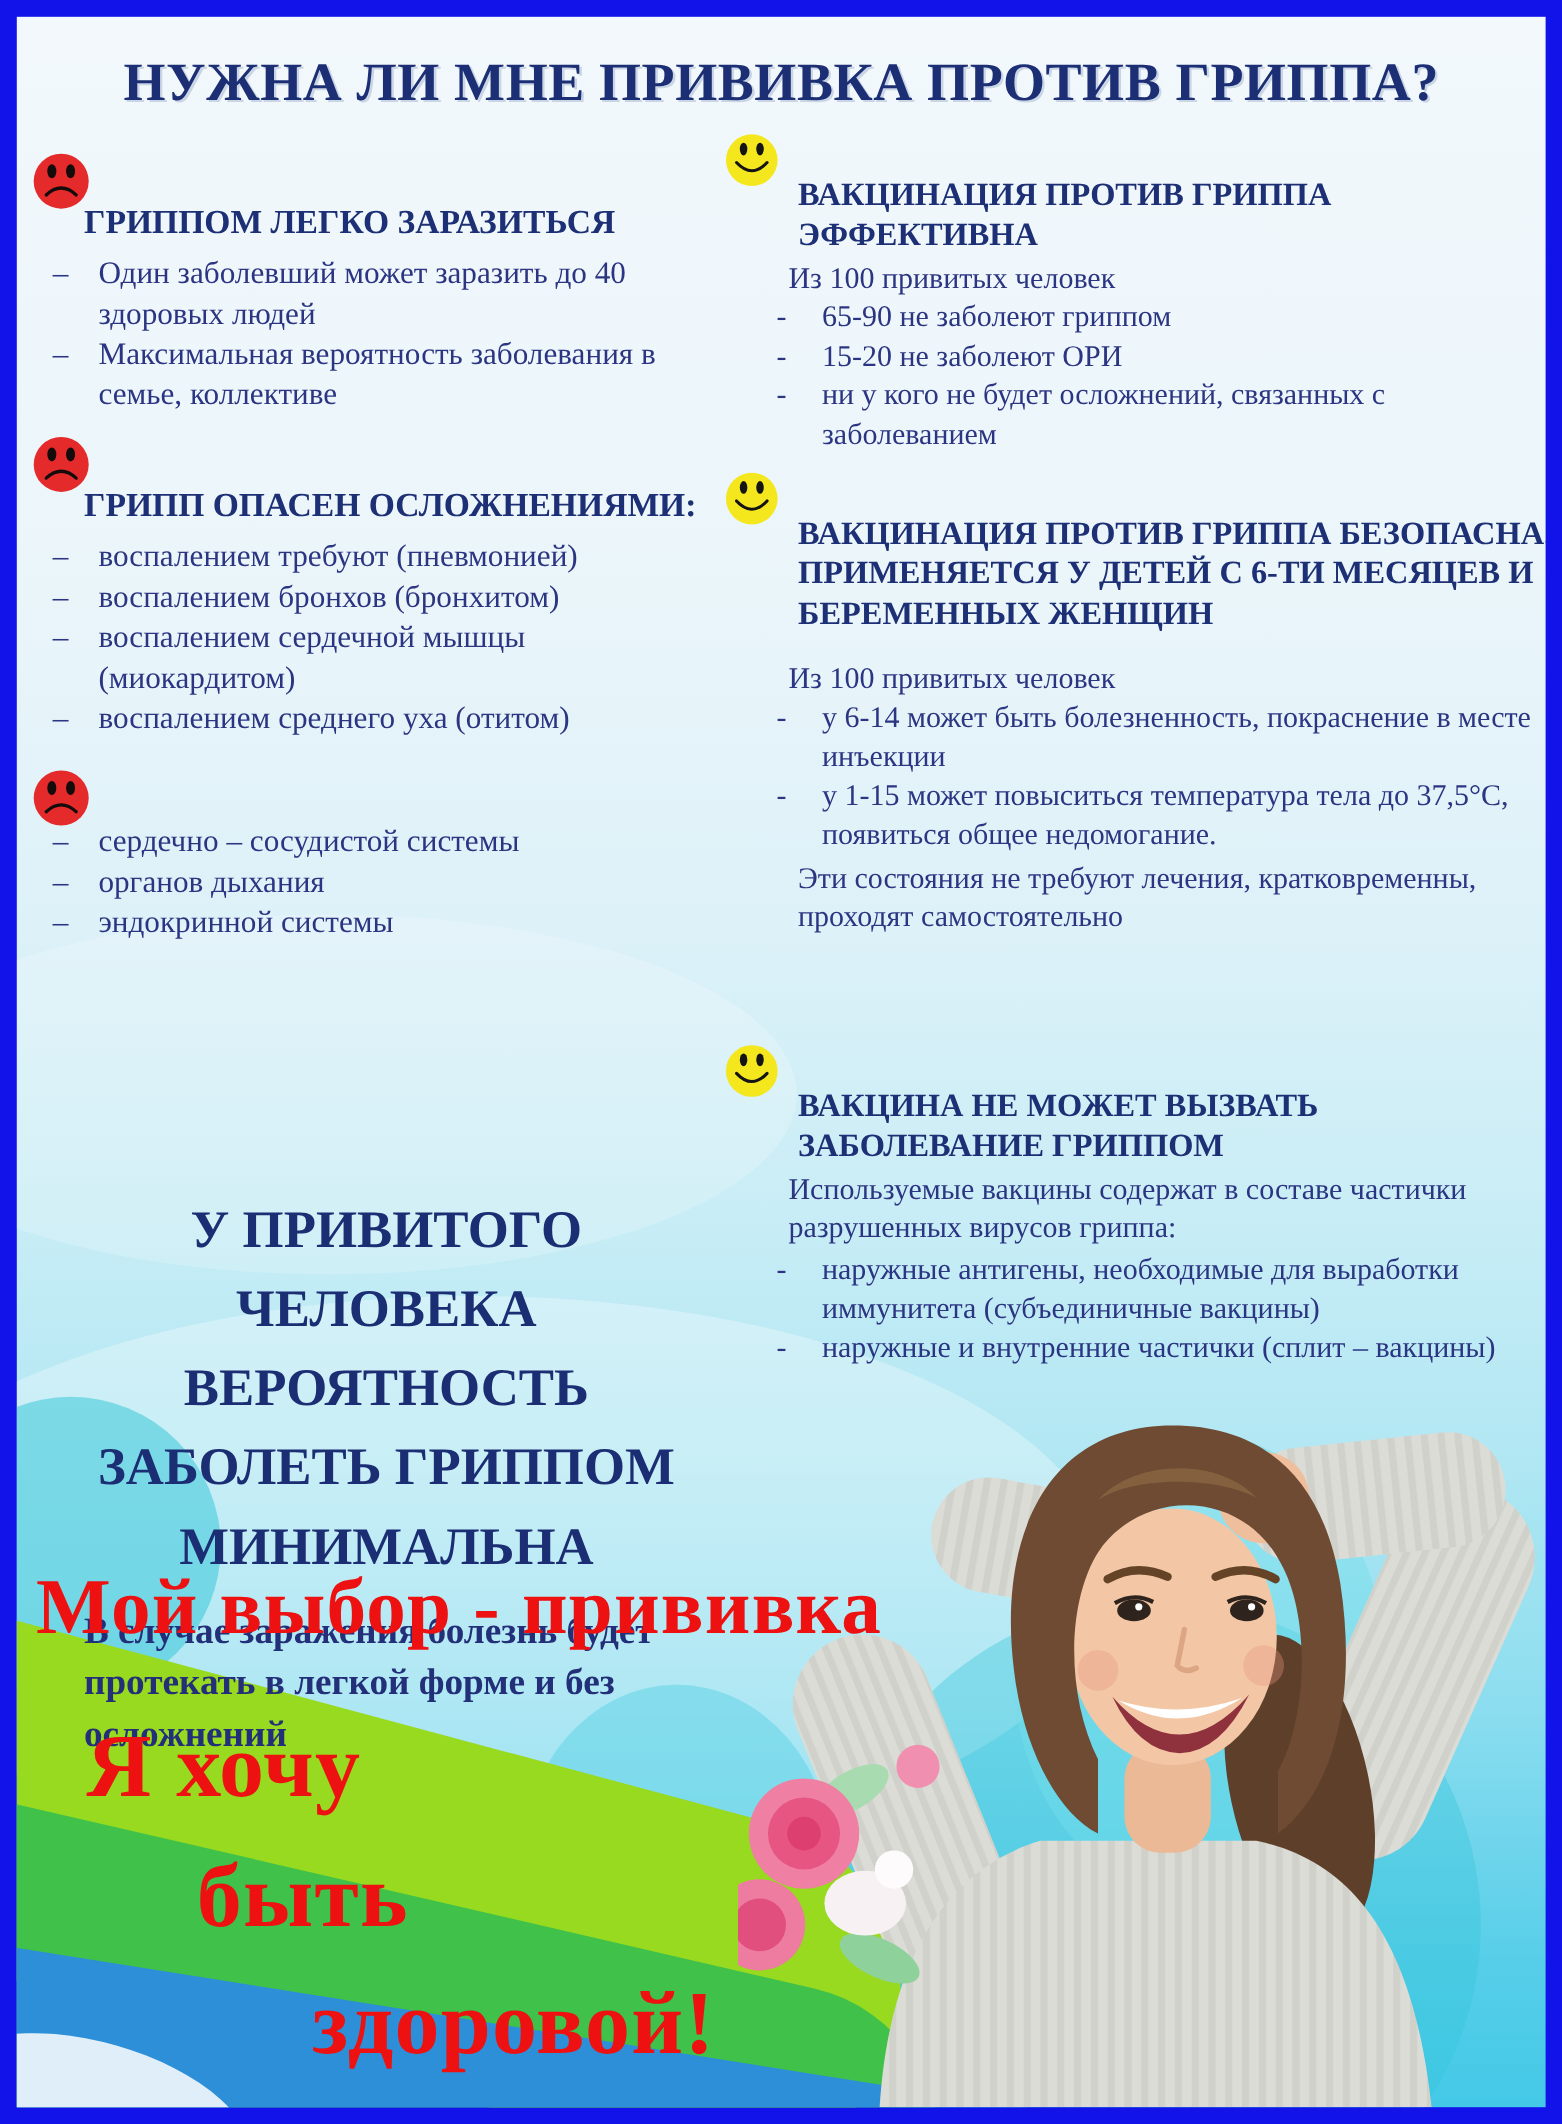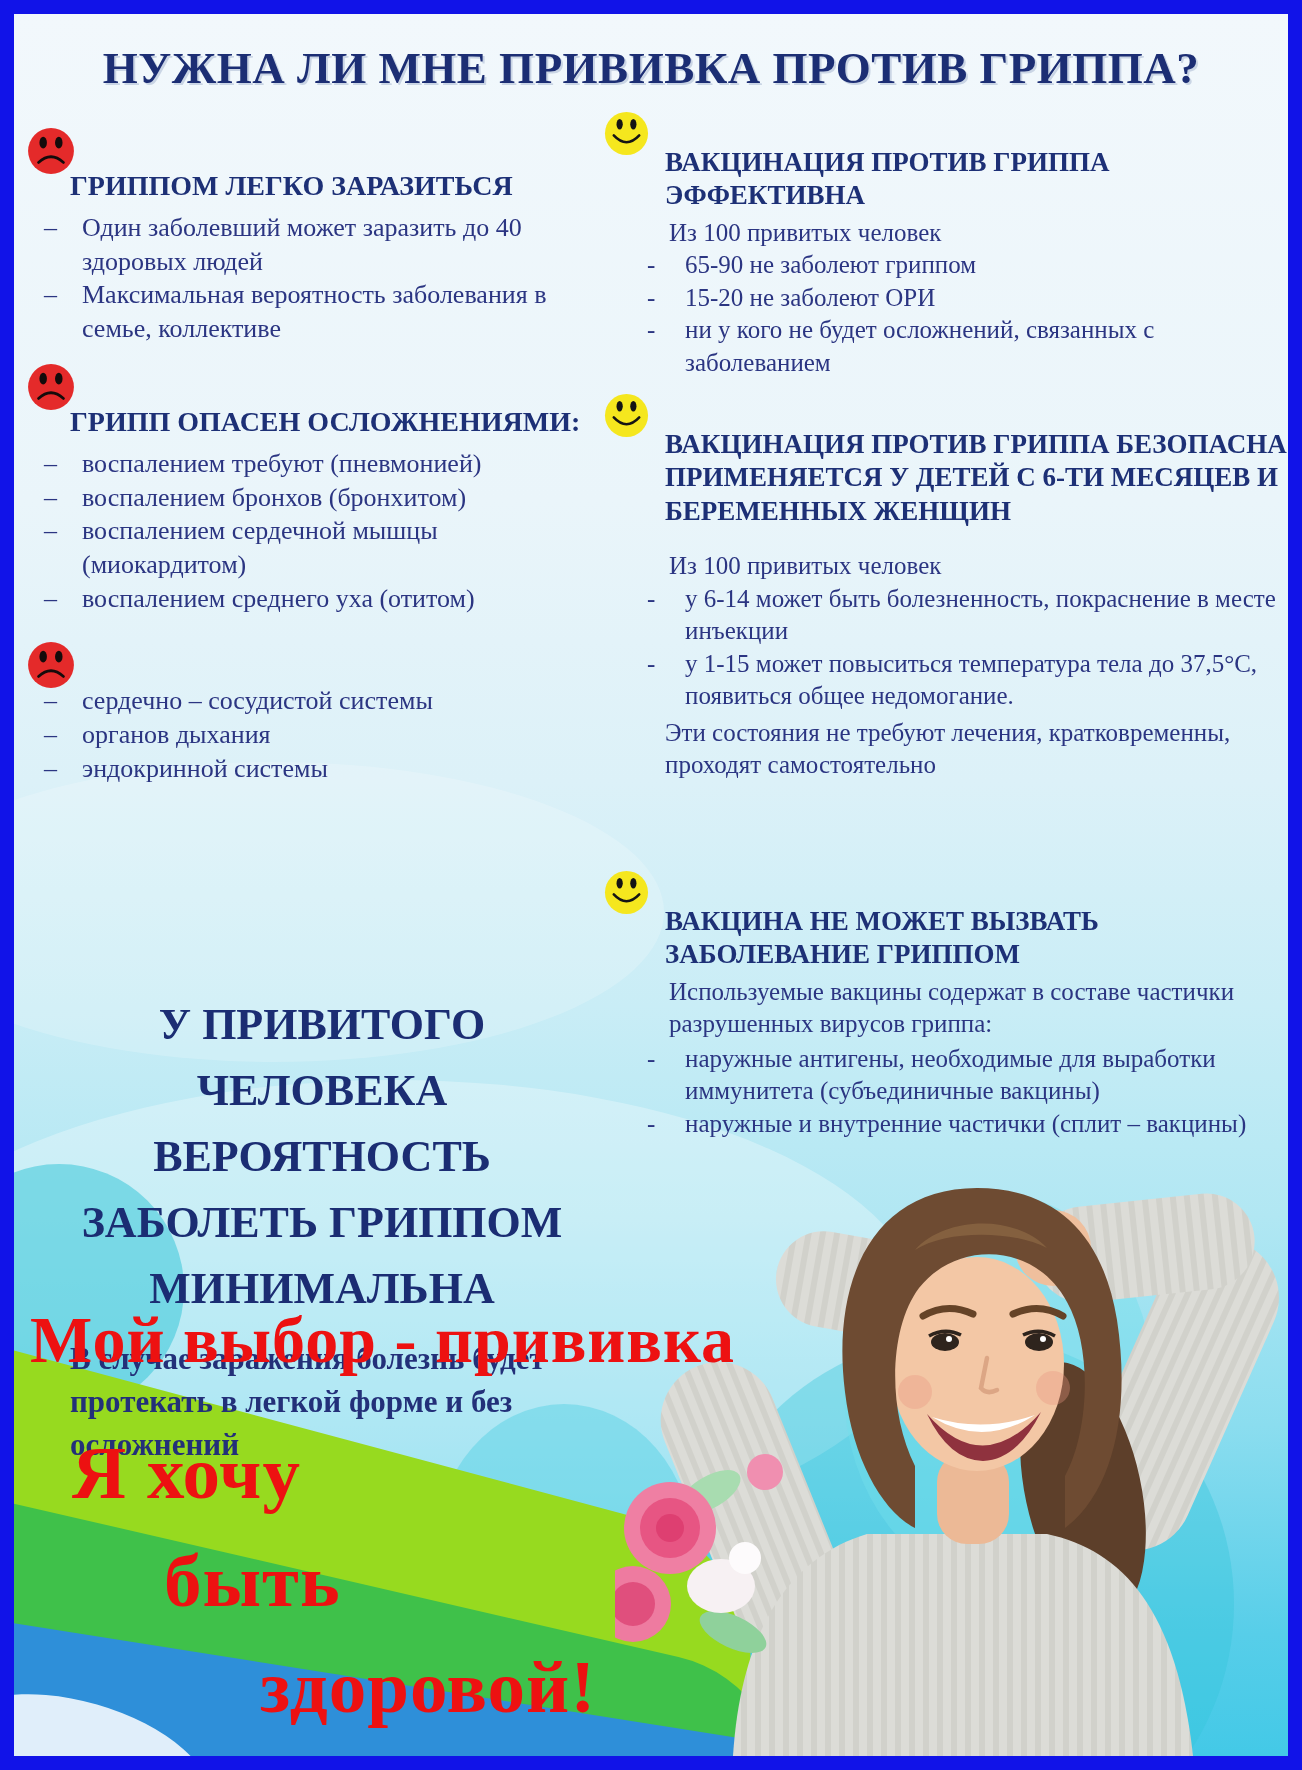--- a/index.html
+++ b/index.html
@@ -48,21 +48,21 @@
   .statement{left:28px;top:978px;width:560px;text-align:center;z-index:5;}
   .st-main{font-size:44px;font-weight:700;color:#1b2d73;line-height:1.5;}
   .st-sub{margin-top:16px;font-size:31px;font-weight:700;color:#233079;line-height:1.38;text-align:left;padding-left:28px;}
 
   
   .rs{left:631px;width:650px;}
   .rs1{top:132px;} .rs2{top:414px;} .rs3{top:891px;}
   .rs .face{left:-42px;top:-36px;width:47px;height:47px;}
   .h-right{margin:0 0 4px 20px;font-size:27px;font-weight:700;color:#1d3076;line-height:1.24;}
   .body-r{font-size:25px;color:#2b3582;line-height:1.3;}
-  .intro{margin-left:24px;}
+  .intro{margin-left:12px;}
   .rs2 .intro{margin-top:22px;}
   .rs3 .intro{margin-top:4px;margin-bottom:2px;}
   .note-r{margin-top:4px;margin-left:20px;font-size:25px;color:#2b3582;line-height:1.3;}
 
   
   .slogan-choice{position:absolute;left:16px;top:1288px;font-size:66px;font-weight:700;color:#ed1111;z-index:7;letter-spacing:1px;}
   .wish{position:absolute;font-weight:700;color:#ed1111;z-index:7;font-size:75px;letter-spacing:1px;}
   .wish1{left:58px;top:1416px;}
   .wish2{left:150px;top:1524px;}
   .wish3{left:246px;top:1630px;}

